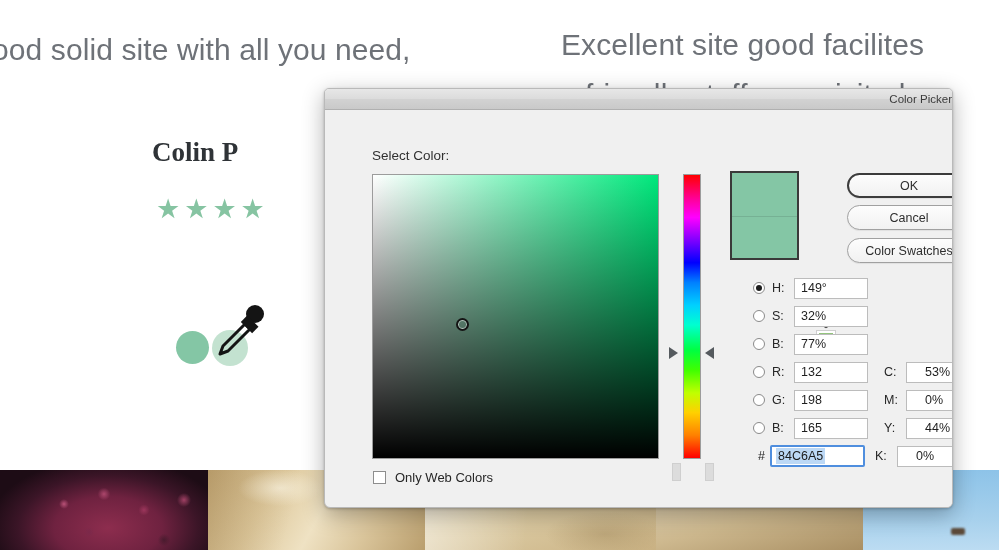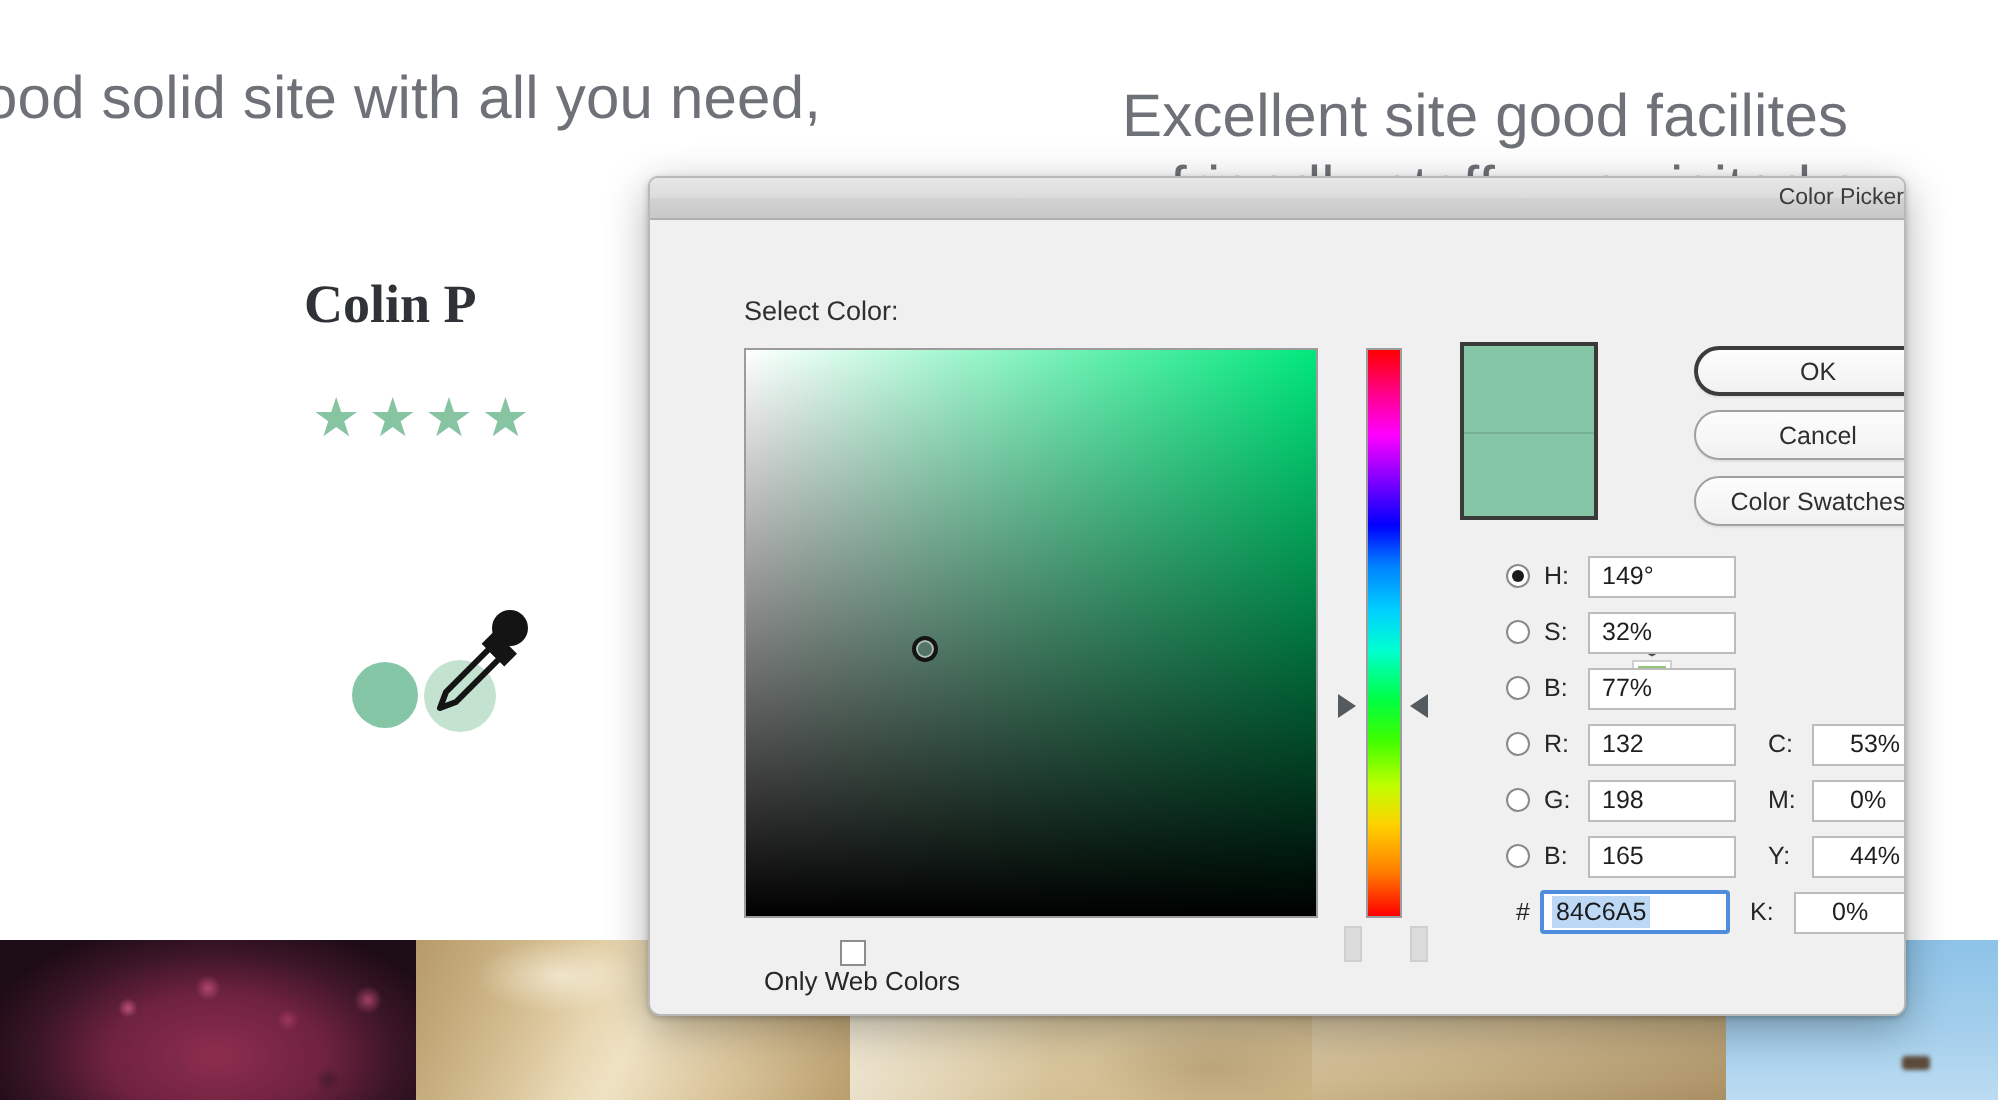--- a/index.html
+++ b/index.html
@@ -19,21 +19,21 @@
   .review-text {
     position: absolute;
     color: #6e7278;
     font-size: 30px;
     font-weight: 300;
     letter-spacing: 0.1px;
     white-space: nowrap;
   }
   #rev-left-1  { left: -8px;  top: 33px; }
   #rev-left-2  { left: 66px;  top: 78px; }
-  #rev-right-1 { left: 561px; top: 42px; }
+  #rev-right-1 { left: 561px; top: 28px; }
   #rev-right-2 { left: 585px; top: 78px; }
 
   .reviewer-name {
     position: absolute;
     left: 152px; top: 137px;
     font-family: "Liberation Serif", serif;
     font-weight: bold;
     font-size: 27px;
     color: #2f3337;
     white-space: nowrap;
@@ -229,21 +229,21 @@
   .hash { width: 12px; font-size: 12.5px; color: #262626; margin-left: 5px; }
   #hex-box {
     width: 95px; height: 22px;
     background: #fff; border: 2px solid #4f8ede;
     border-radius: 2px;
     display: flex; align-items: center; padding-left: 4px;
   }
   #hex-value { font-size: 12.5px; color: #1b1b1b; background: #bcd8f5; padding: 1px 2px; }
 
   
-  #webcolors { position: absolute; left: 16px; top: 360px; display: flex; align-items: center; flex-direction: column; }
+  #webcolors { position: absolute; left: 16px; top: 360px; display: flex; align-items: center; }
   #webcolors .cbox { width: 13px; height: 13px; border: 1px solid #8d8d8d; background: #fff; flex: none; }
   #webcolors .clabel { font-size: 13px; color: #262626; margin-left: 9px; }
 </style>
 </head>
 <body>
 
 <div id="root">
 
   <div class="bg-page">
     <div class="review-text" id="rev-left-1">ood solid site with all you need,</div>

